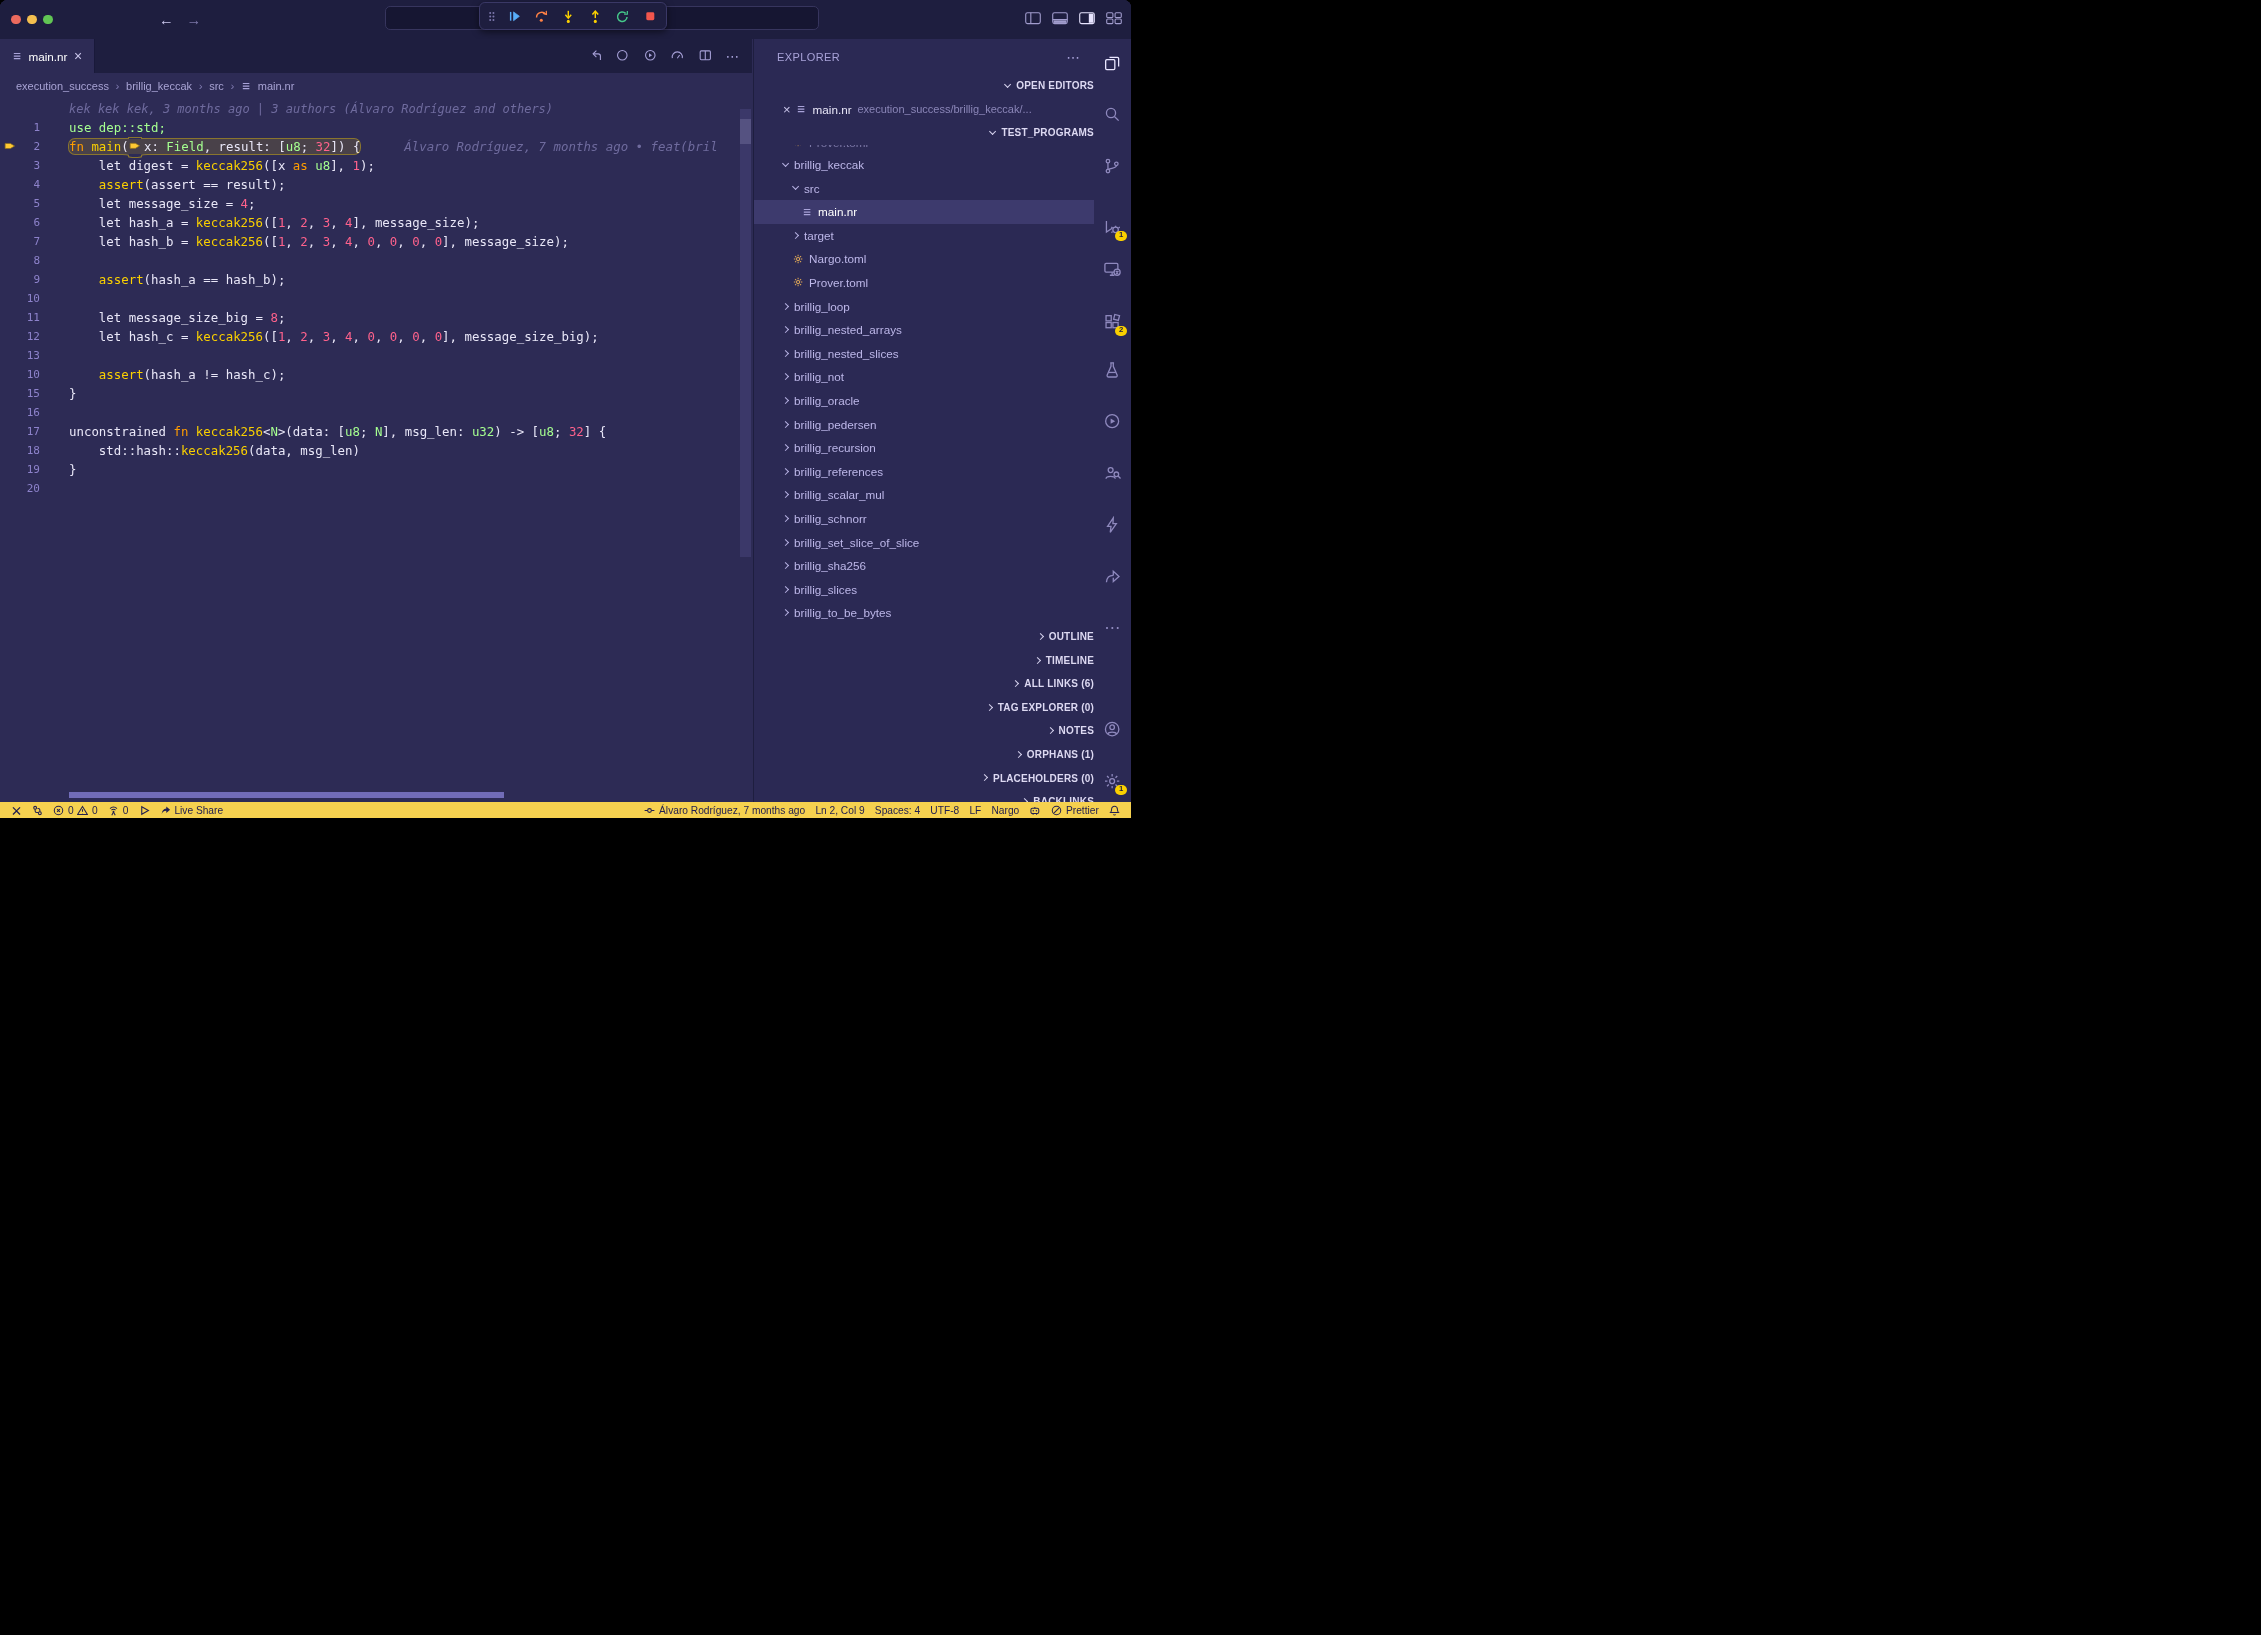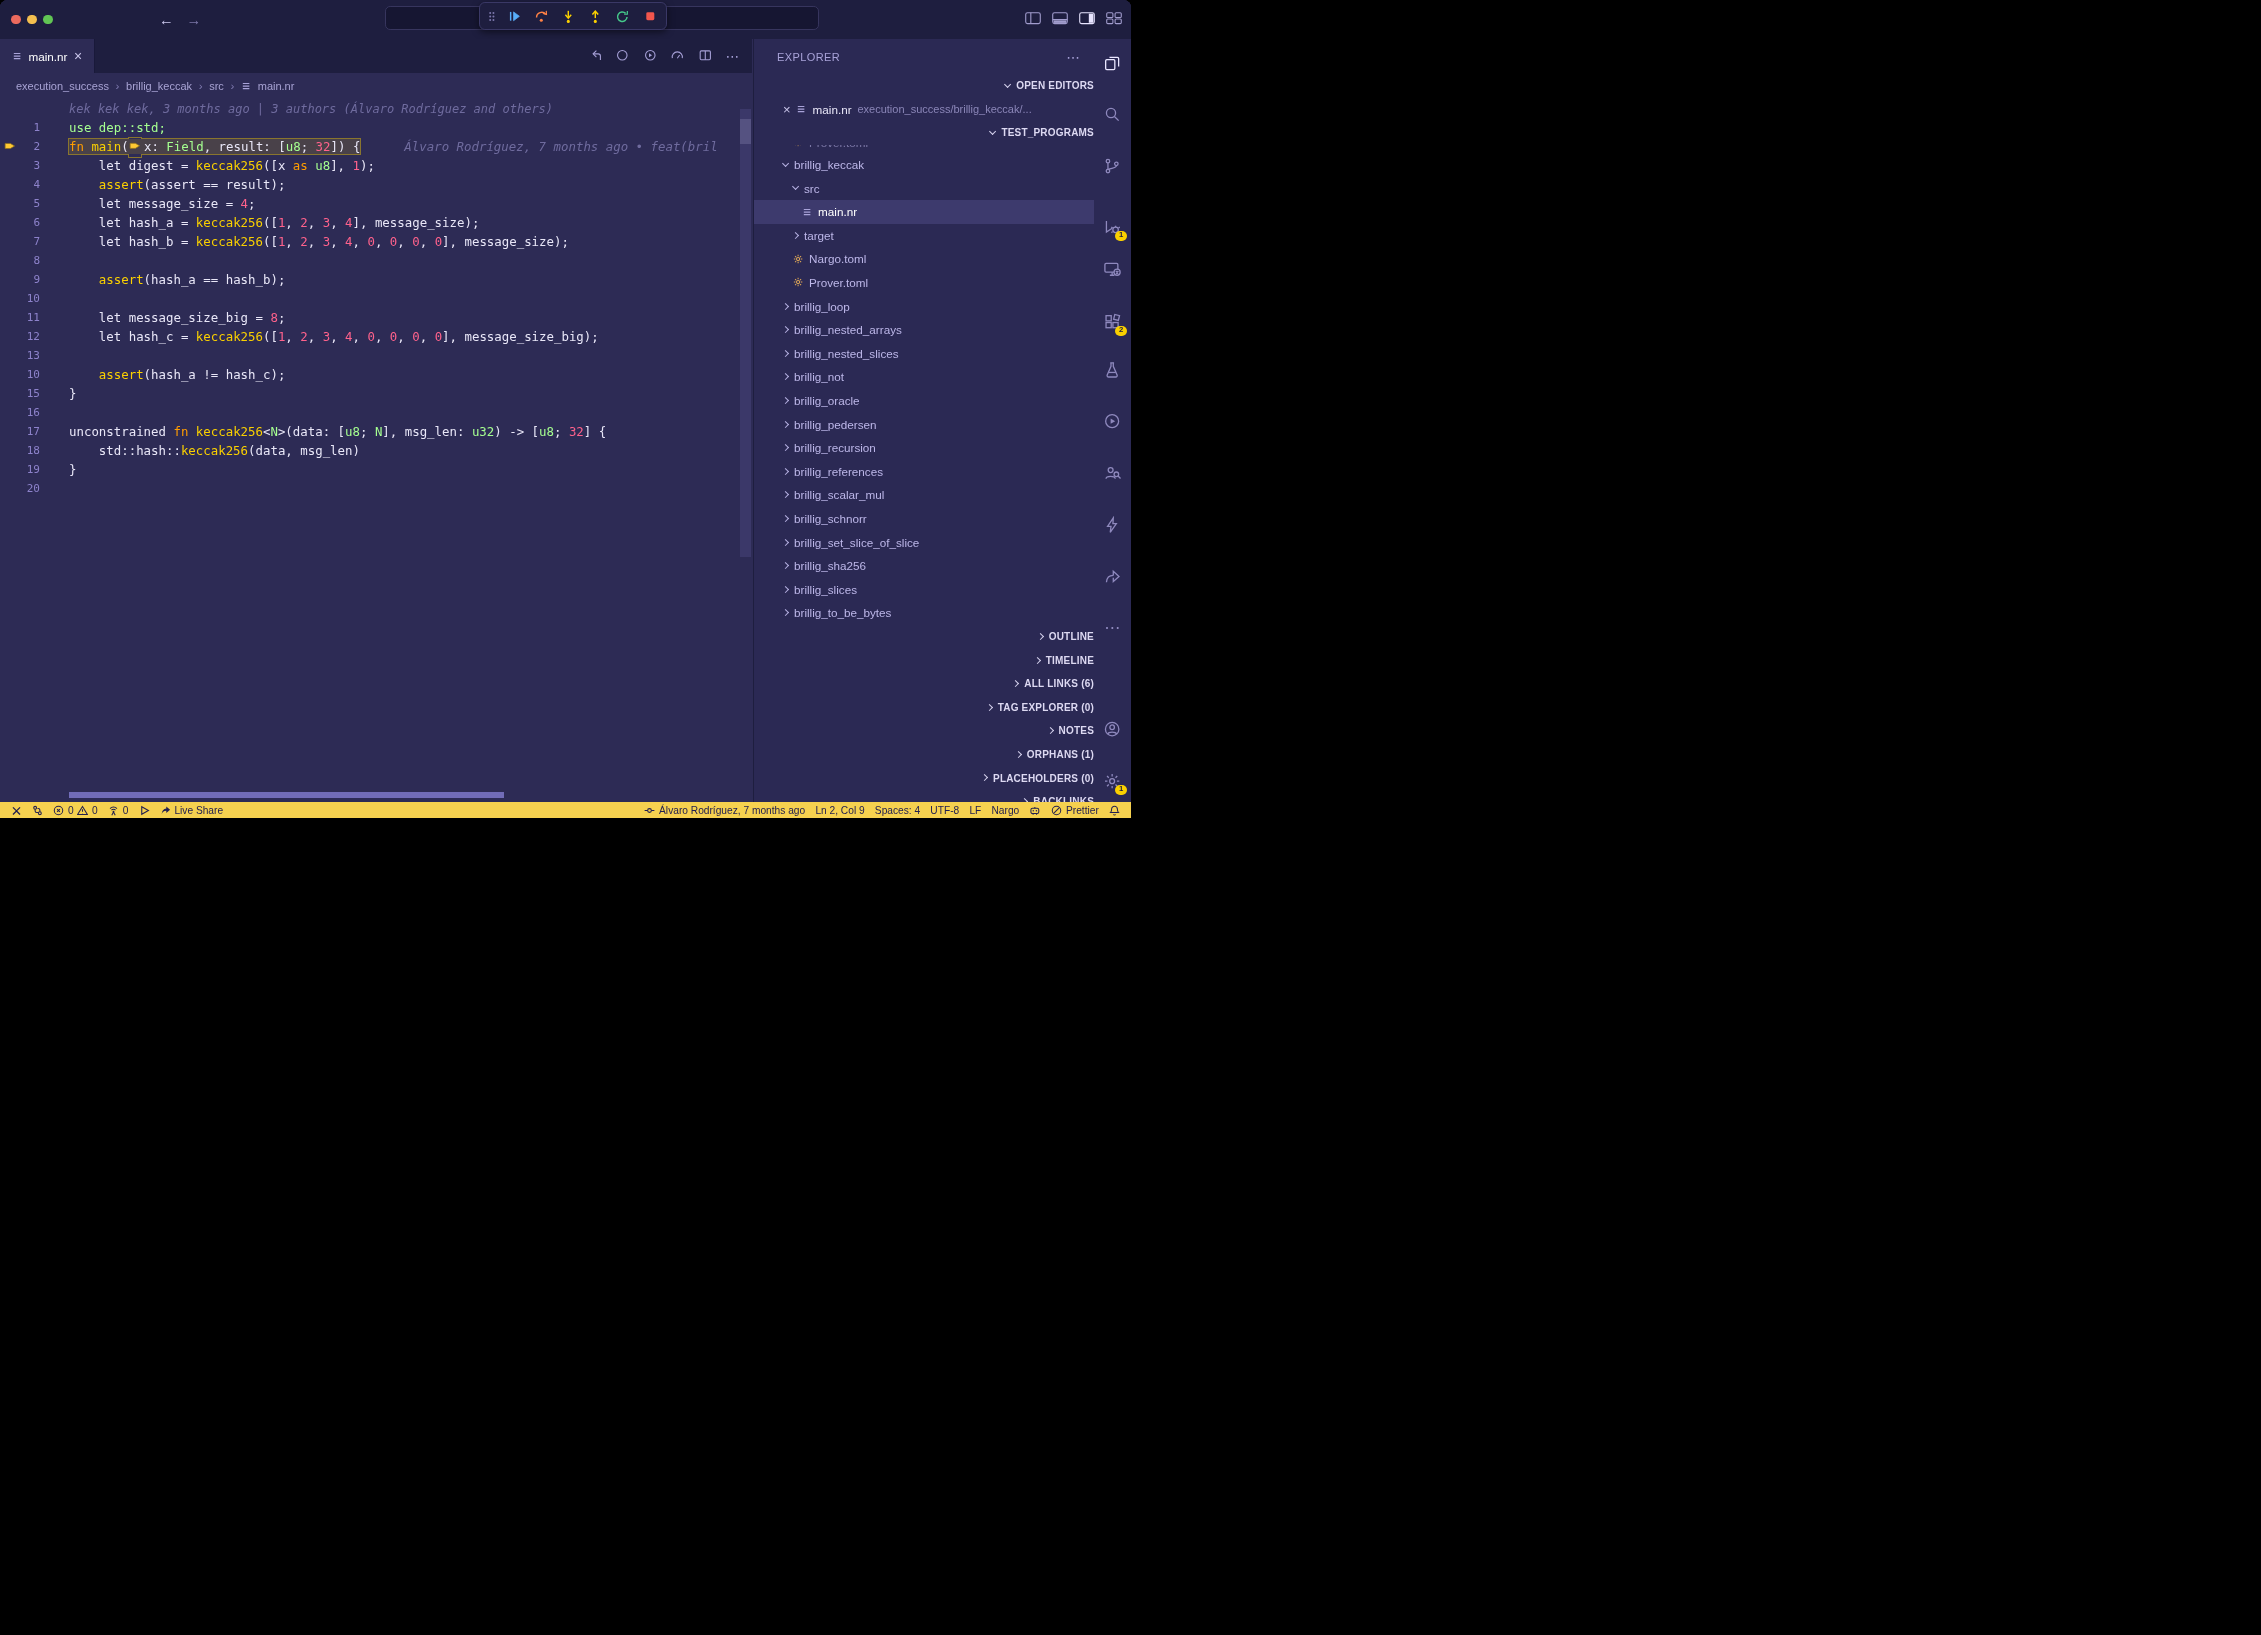--- a/index.html
+++ b/index.html
@@ -29,21 +29,21 @@
   .bc-sep{color:#7F7AB0;font-size:11.7px;}
   .bc-file{display:flex;align-items:center;}
 
   .code-area{position:relative;height:703px;font-family:"DejaVu Sans Mono",monospace;font-size:12.4px;overflow:hidden;}
   .code-row{display:flex;height:19px;line-height:19px;white-space:pre;}
   .gutter{width:69px;flex:none;position:relative;}
   .lnum{position:absolute;right:29px;color:rgba(165,153,233,.8);font-size:11px;}
   .gutter-arrow{position:absolute;left:4.4px;top:50%;transform:translateY(-50%);display:flex;}
   .code-text{flex:1;white-space:pre;}
   .tk-kw{color:#FF9D00}.tk-fn{color:#FAD000}.tk-ty{color:#A5FF90}.tk-nu{color:#FF628C}.tk-pl{color:#E9E7F8}
-  .line-hl{background:rgba(250,208,0,.14);outline:0.7px solid rgba(250,208,0,.45);border-radius:0;}
+  .line-hl{background:rgba(250,208,0,.14);outline:0.7px solid rgba(250,208,0,.45);border-radius:6px;}
   .inline-arrow{display:inline-block;vertical-align:-1.5px;margin:0 2.9px 0 0.7px;}
   .blame{color:#6F6B9E;font-style:italic;margin-left:44px;}
   .blame-top{color:#6F6B9E;font-style:italic;font-size:12px;}
   .vscroll-thumb{position:absolute;right:1.5px;top:10.2px;width:10.2px;height:448px;background:#3B3869;}
   .vscroll-marker{position:absolute;right:1.5px;top:20px;width:10.2px;height:25px;background:#555281;}
   .hscroll-thumb{position:absolute;left:69px;top:693px;width:435px;height:6.6px;background:#716CB8;}
 
   
   .sidebar{position:absolute;top:39px;left:753px;width:341px;height:763px;background:#2B2954;border-left:0.7px solid #1E1E3F;overflow:hidden;}
   .sidebar-title{height:35px;display:flex;align-items:center;padding:0 13px 0 23px;color:#A9A3D9;font-size:11px;letter-spacing:0.4px;}

